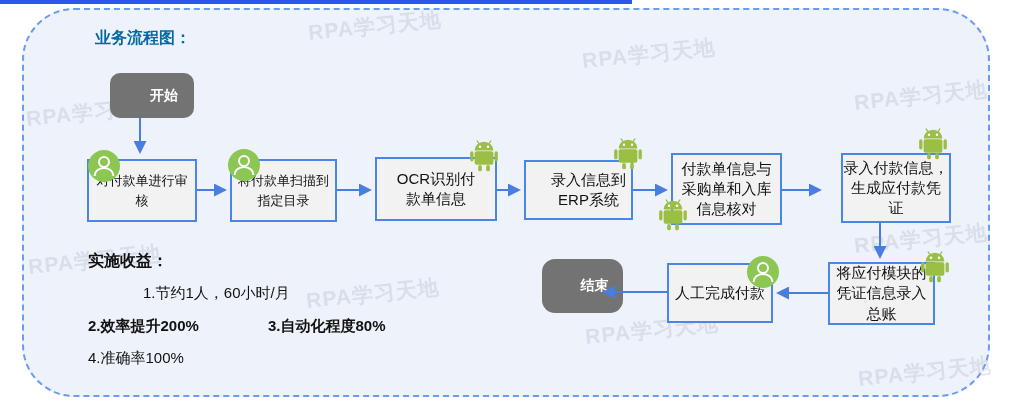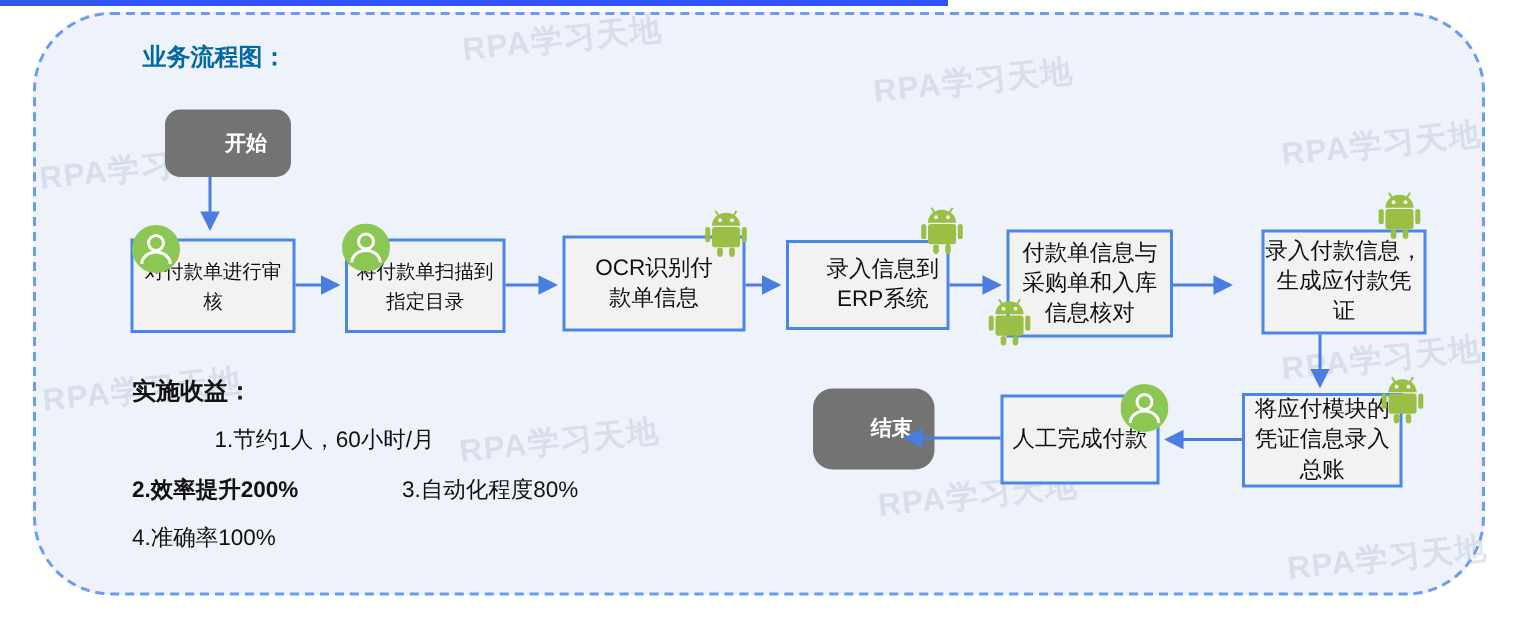--- a/index.html
+++ b/index.html
@@ -40,21 +40,21 @@
   .b6{left:825px;top:153px;width:110px;height:70px;margin-left:16px;}
   .b7{left:828px;top:262px;width:107px;height:63px;}
   .b8{left:667px;top:263px;width:106px;height:60px;}
   .badge{position:absolute;z-index:5;}
   .p1{left:88px;top:150px;}   .p2{left:228px;top:149px;}  .p8{left:747px;top:256px;}
   .a3{left:469px;top:139px;}  .a4{left:613px;top:137px;}  .a5{left:658px;top:198px;}
   .a6{left:918px;top:127px;}  .a7{left:920px;top:250px;}
   .arrows{position:absolute;left:0;top:0;pointer-events:none;}
   .benefits-title{position:absolute;left:88px;top:251px;font-size:16px;font-weight:bold;color:#111;}
   .benefit{position:absolute;font-size:15px;color:#111;}
-  .bl1{left:96px;top:284px;margin-left:47px;}  .bl2a{left:88px;top:317px;font-weight:bold;} .bl2b{left:268px;top:317px;}
+  .bl1{left:96px;top:284px;margin-left:47px;}  .bl2a{left:88px;top:317px;font-weight:bold;} .bl2b{left:268px;top:317px;font-weight:bold;}
   .bl3{left:88px;top:349px;}
 </style>
 </head>
 <body>
 
 <div class="stage">
 
   <div class="topbar"></div>
 
   <div class="panel"></div>

